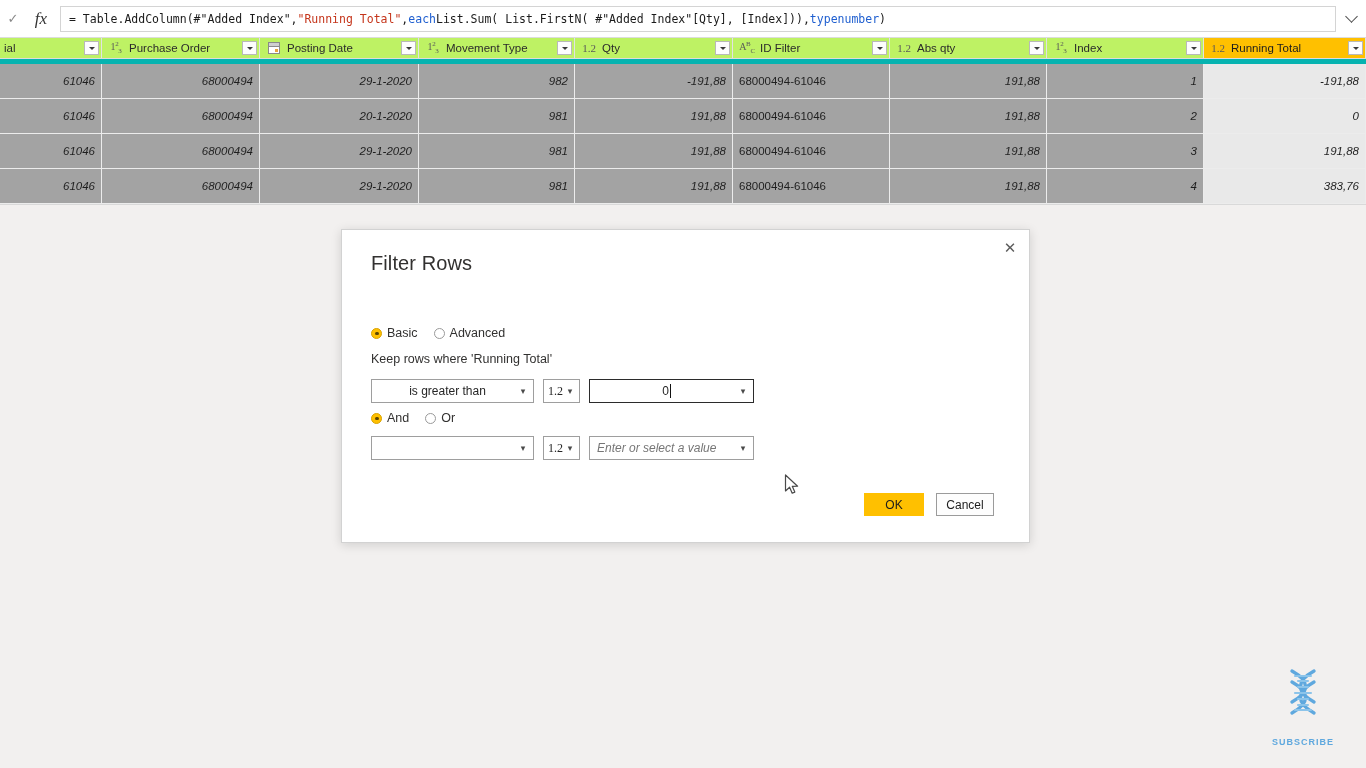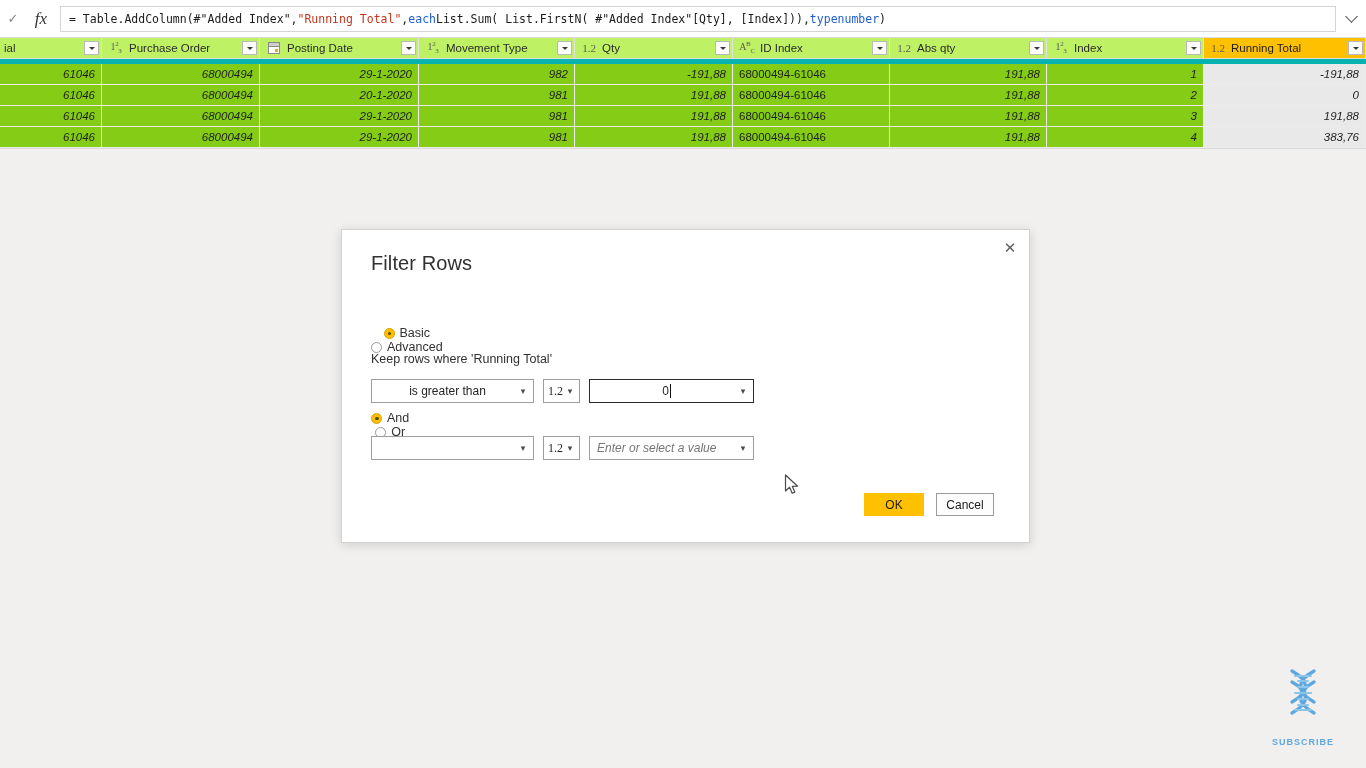--- a/index.html
+++ b/index.html
@@ -104,23 +104,23 @@
   }
   .ico-cal:after {
     content:""; position:absolute; right:1.5px; bottom:1.5px;
     width:3px; height:3px; background:#e8a33d;
   }
 
   .teal-band {
     height: 5px; background: #06b3b0; width: 100%;
   }
   .data-row {
-    display: flex; height: 21px;
+    display: flex; height: 35px;
     border-bottom: 1px solid #ececec;
-    background: #84cc16;
+    background: #a3a3a3;
     font-size: 11.5px;
     font-style: italic;
     color: #1f1f1f;
   }
   .data-cell {
     display: flex; align-items: center;
     border-right: 1px solid #ececec;
     padding: 0 6px;
     justify-content: flex-end;
     overflow: hidden; white-space: nowrap;
@@ -147,21 +147,21 @@
   }
   .dlg-title {
     position: absolute; left: 29px; top: 22px;
     font-size: 20px; color: #323130; font-weight: normal;
     letter-spacing: 0.1px;
   }
   .dlg-sub {
     position: absolute; left: 29px; top: 66px;
     font-size: 12.5px; color: #323130;
   }
-  .radio-line { position: absolute; display: flex; align-items: center; flex-direction: column; }
+  .radio-line { position: absolute; display: flex; align-items: center; }
   .rl-mode { left: 29px; top: 96px; }
   .rl-andor { left: 29px; top: 181px; }
   .radio-opt { display: flex; align-items: center; margin-right: 16px; font-size: 12.5px; color: #323130; }
   .radio-dot {
     width: 11px; height: 11px; border-radius: 50%;
     border: 1px solid #9a9a9a; background: #fff;
     margin-right: 5px; position: relative; flex: 0 0 auto;
   }
   .radio-dot.on { border-color: #d9a200; background: #ffc000; }
   .radio-dot.on:after {
@@ -283,21 +283,21 @@
         </span>
         <span class="hdr-label">Qty</span>
         <span class="hdr-drop">
           <span class="caret"></span>
         </span>
       </div>
       <div class="hdr-cell" style="width: 157px; flex: 0 0 157px;">
         <span class="hdr-icon">
           <span class="icoabc">A<sup>B</sup><sub>C</sub></span>
         </span>
-        <span class="hdr-label">ID Index</span>
+        <span class="hdr-label">ID Filter</span>
         <span class="hdr-drop">
           <span class="caret"></span>
         </span>
       </div>
       <div class="hdr-cell" style="width: 157px; flex: 0 0 157px;">
         <span class="hdr-icon">
           <span class="ico12">1.2</span>
         </span>
         <span class="hdr-label">Abs qty</span>
         <span class="hdr-drop">

